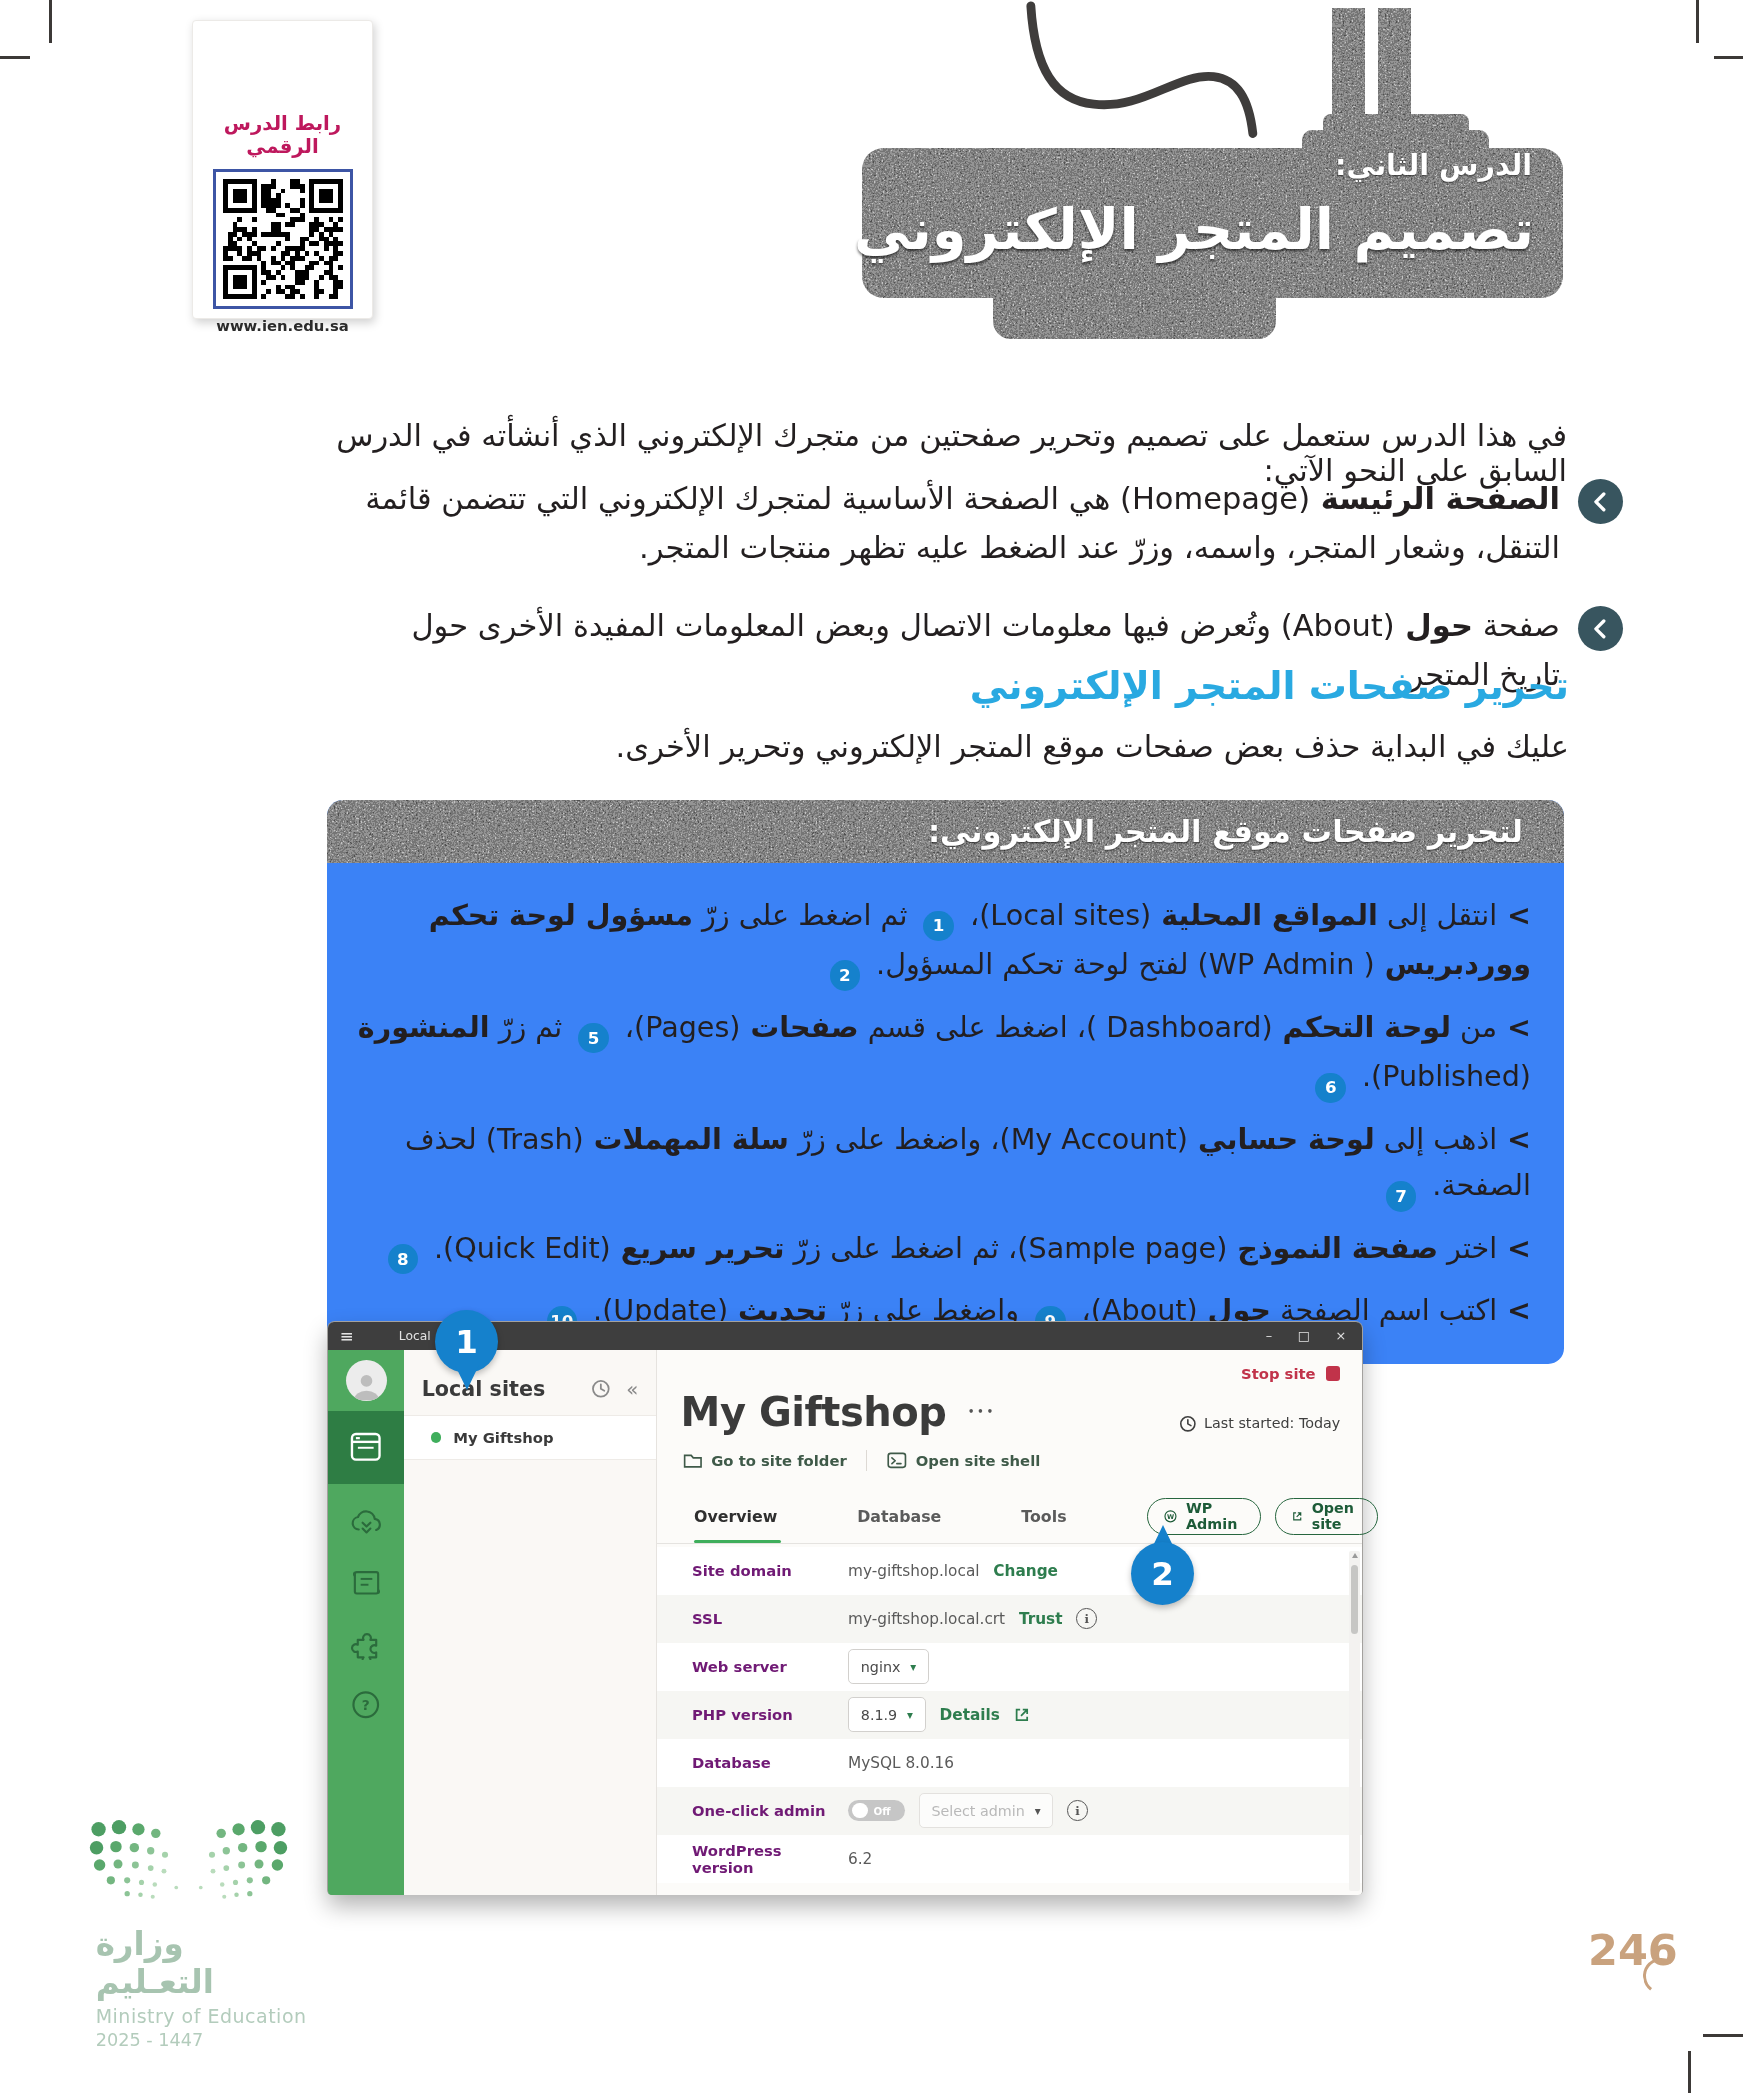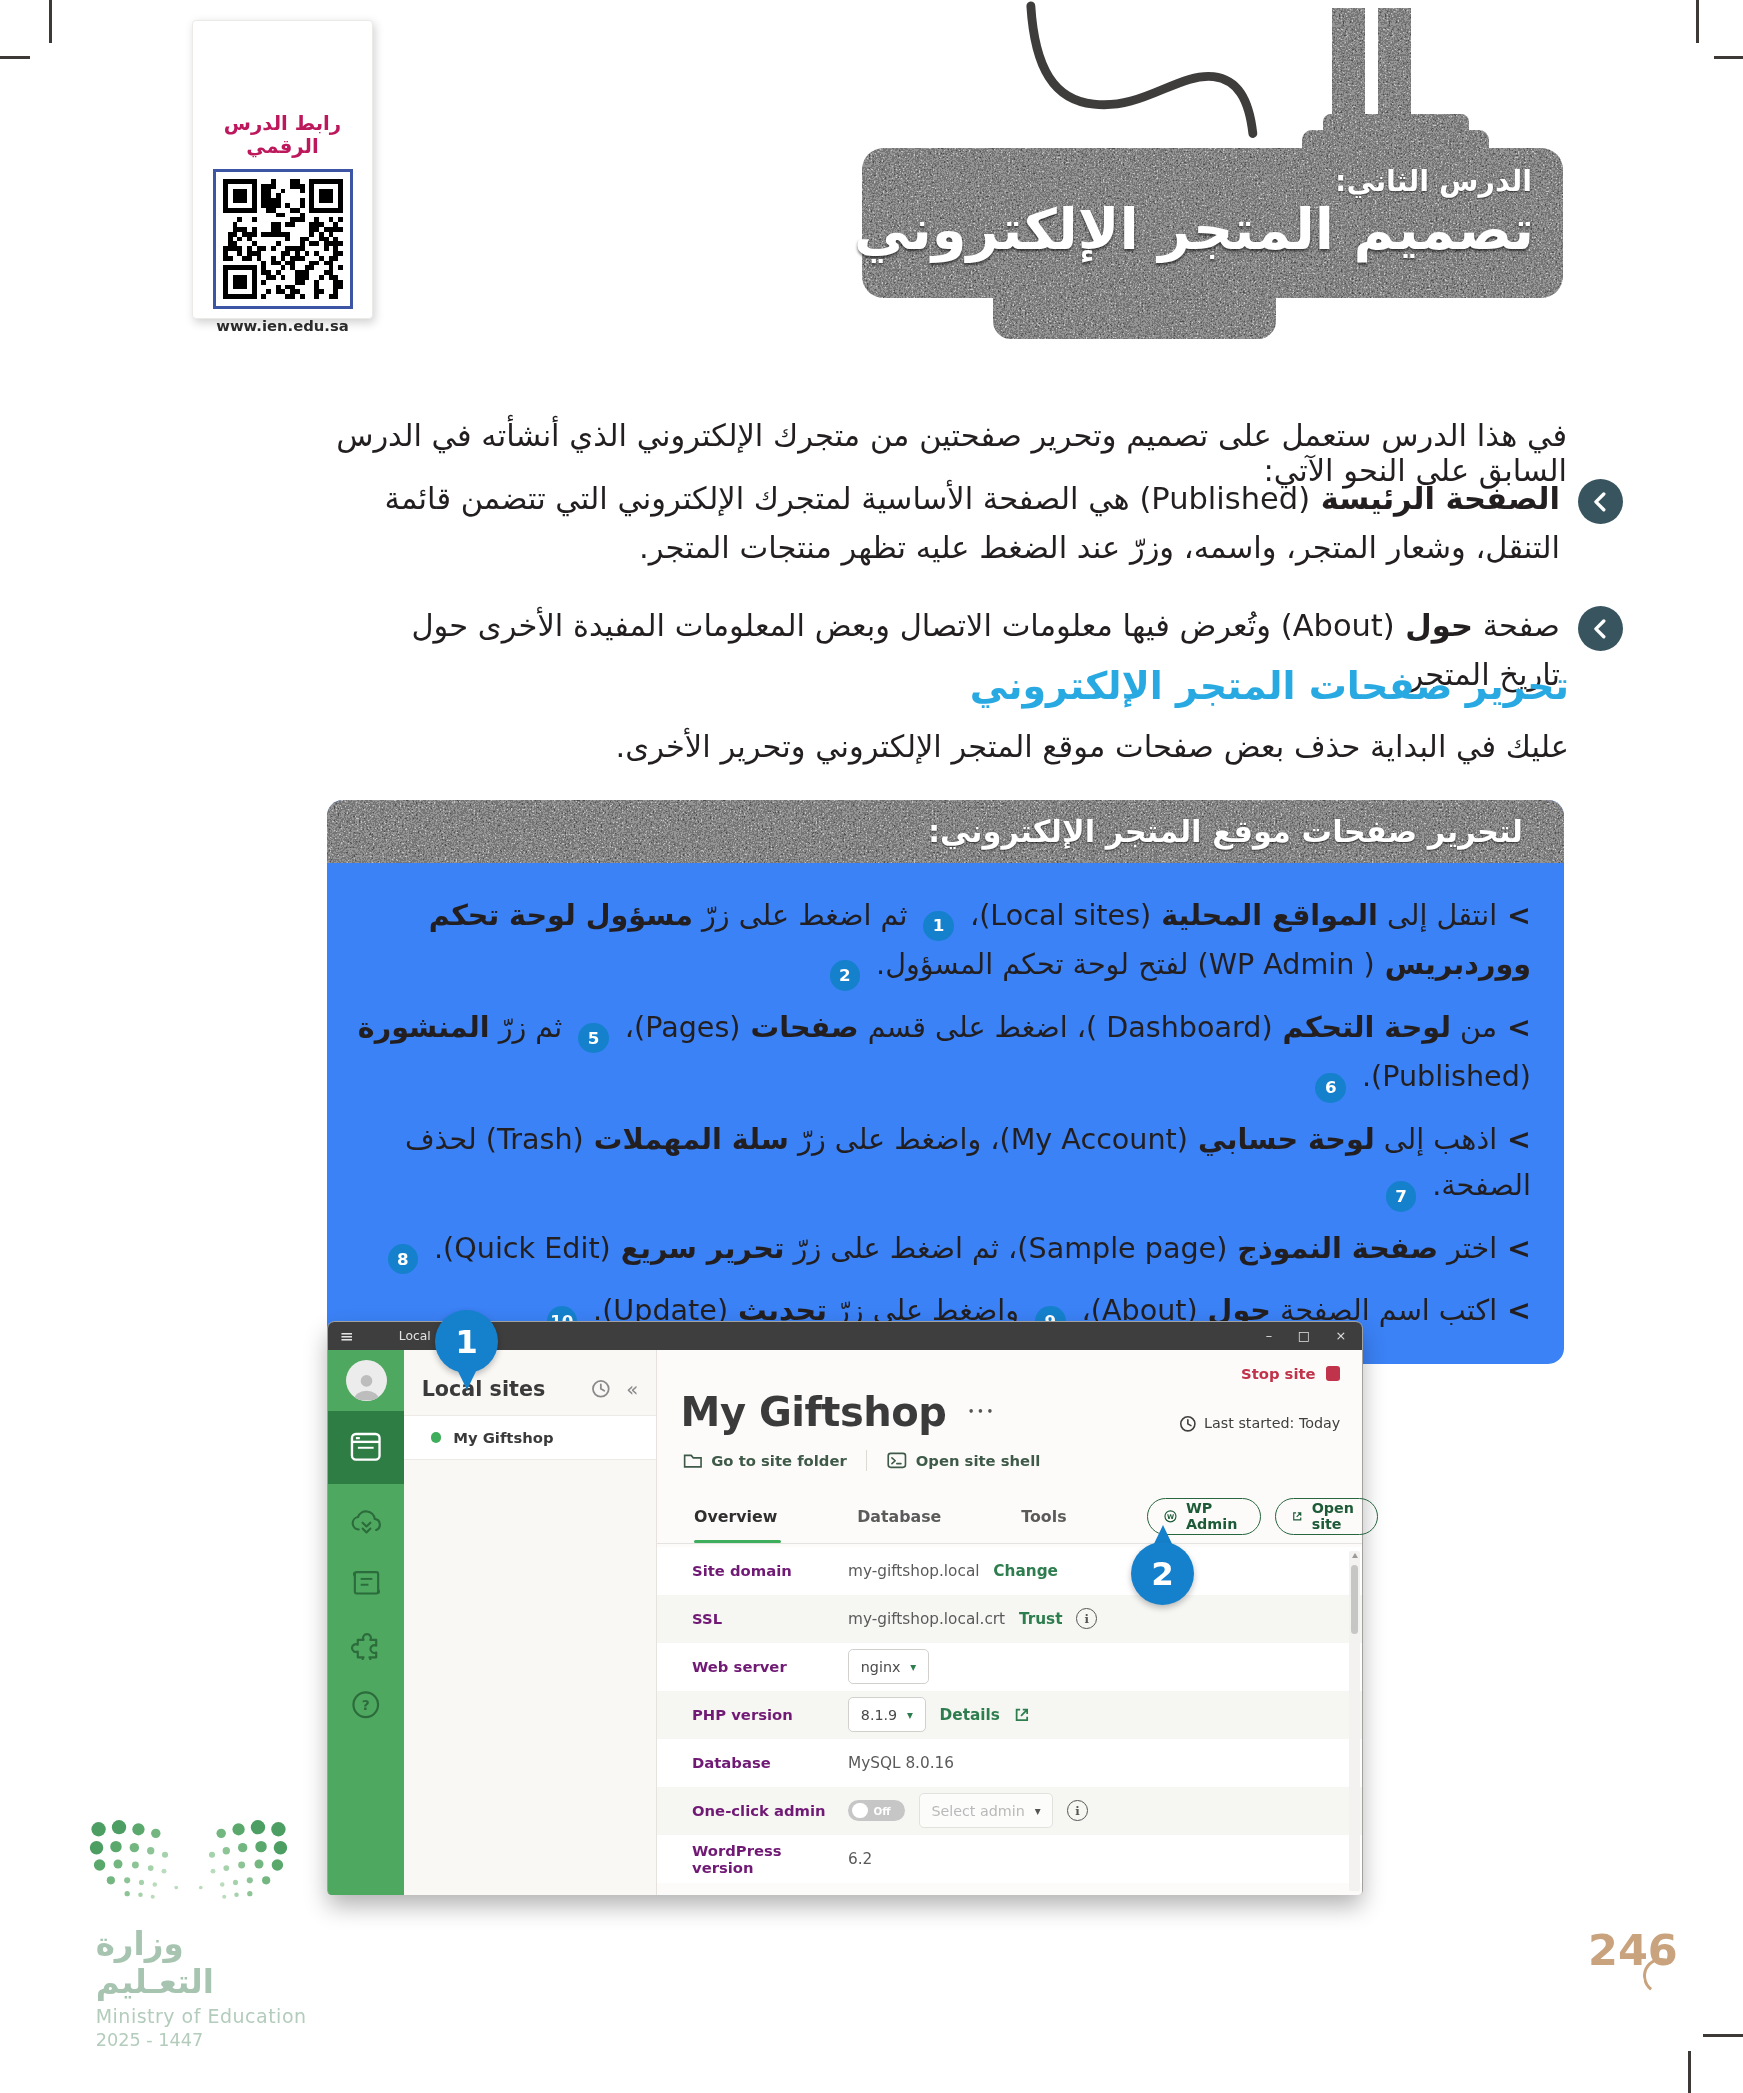--- a/index.html
+++ b/index.html
@@ -17,21 +17,21 @@
   .qrframe svg{width:120px;height:120px;}
   .qrbox .qurl{margin-top:7.9px;font-size:14.8px;font-weight:700;color:#2b2b2b;}
   
   .noise{overflow:hidden;}
   .noise > svg.nfill{position:absolute;left:0;top:0;width:100%;height:100%;}
   .plate{left:862px;top:148px;width:701px;height:150px;border-radius:21.7px;}
   .plate-tab{left:993px;top:292px;width:283px;height:47px;border-radius:0 0 17.7px 17.7px;}
   .plug-bar{top:7.9px;width:32.5px;height:120px;}
   .plug-neck{left:1323px;top:114px;width:146px;height:23.6px;border-radius:7.9px;}
   .plug-head{left:1302px;top:130px;width:187px;height:27.6px;border-radius:9.9px;}
-  .plate-kicker{right:212px;top:164px;color:#fff;font-size:28.6px;font-weight:700;direction:rtl;
+  .plate-kicker{right:212px;top:148px;color:#fff;font-size:28.6px;font-weight:700;direction:rtl;
                 z-index:5;text-shadow:0 1px 2px rgba(0,0,0,.6);}
   .plate-title{right:210px;top:197px;color:#fff;font-size:56px;font-weight:700;direction:rtl;
                z-index:5;text-shadow:0 2px 3px rgba(0,0,0,.6);}
   
   .intro{right:177px;top:418px;width:1231px;font-size:30.5px;direction:rtl;text-align:right;color:#231f20;}
   .bullets{right:121px;top:475px;width:1271px;}
   .bullet{position:relative;direction:rtl;text-align:right;font-size:30.5px;line-height:1.6;
           padding-right:63px;margin-bottom:29.6px;color:#231f20;}
   .bicon{position:absolute;right:0;top:3.9px;width:45px;height:45px;border-radius:50%;background:#38555f;
          display:flex;align-items:center;justify-content:center;}
@@ -414,21 +414,21 @@
 
   <div class="abs intro">في هذا الدرس ستعمل على تصميم وتحرير صفحتين من متجرك الإلكتروني الذي أنشأته في الدرس السابق على النحو الآتي:</div>
 
   <div class="abs bullets">
     <div class="bullet">
       <span class="bicon">
         <svg viewBox="0 0 20 22">
             <polyline points="13,3 5,11 13,19" fill="none" stroke="#fff" stroke-width="3.4" stroke-linecap="round" stroke-linejoin="round"></polyline>
           </svg>
       </span>
-      <span class="bseg"><span style="font-weight: 700;">الصفحة الرئيسة </span><span>(Published)</span><span> هي الصفحة الأساسية لمتجرك الإلكتروني التي تتضمن قائمة التنقل، وشعار المتجر، واسمه، وزرّ عند الضغط عليه تظهر منتجات المتجر.</span></span>
+      <span class="bseg"><span style="font-weight: 700;">الصفحة الرئيسة </span><span>(Homepage)</span><span> هي الصفحة الأساسية لمتجرك الإلكتروني التي تتضمن قائمة التنقل، وشعار المتجر، واسمه، وزرّ عند الضغط عليه تظهر منتجات المتجر.</span></span>
     </div>
     <div class="bullet">
       <span class="bicon">
         <svg viewBox="0 0 20 22">
             <polyline points="13,3 5,11 13,19" fill="none" stroke="#fff" stroke-width="3.4" stroke-linecap="round" stroke-linejoin="round"></polyline>
           </svg>
       </span>
       <span class="bseg"><span>صفحة </span><span style="font-weight: 700;">حول </span><span>(About)</span><span> وتُعرض فيها معلومات الاتصال وبعض المعلومات المفيدة الأخرى حول تاريخ المتجر.</span></span>
     </div>
   </div>

